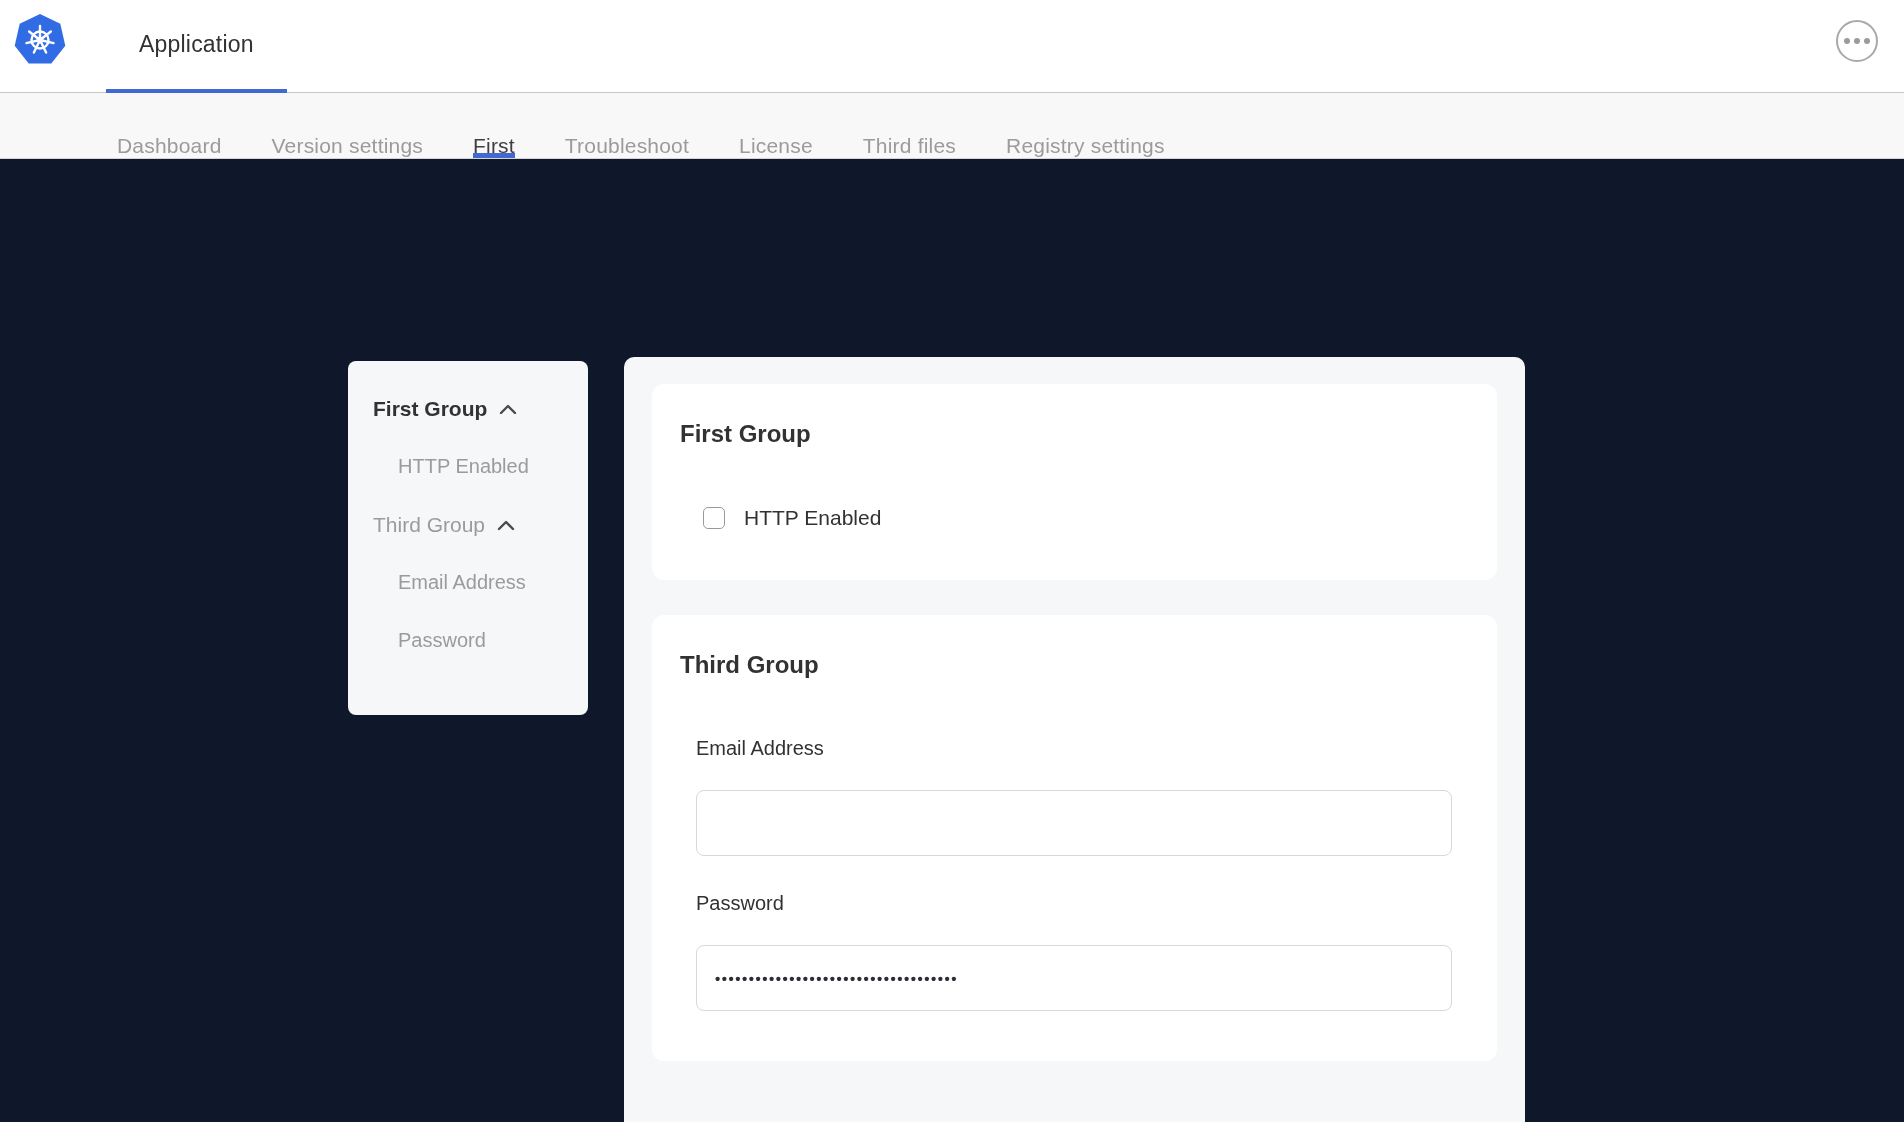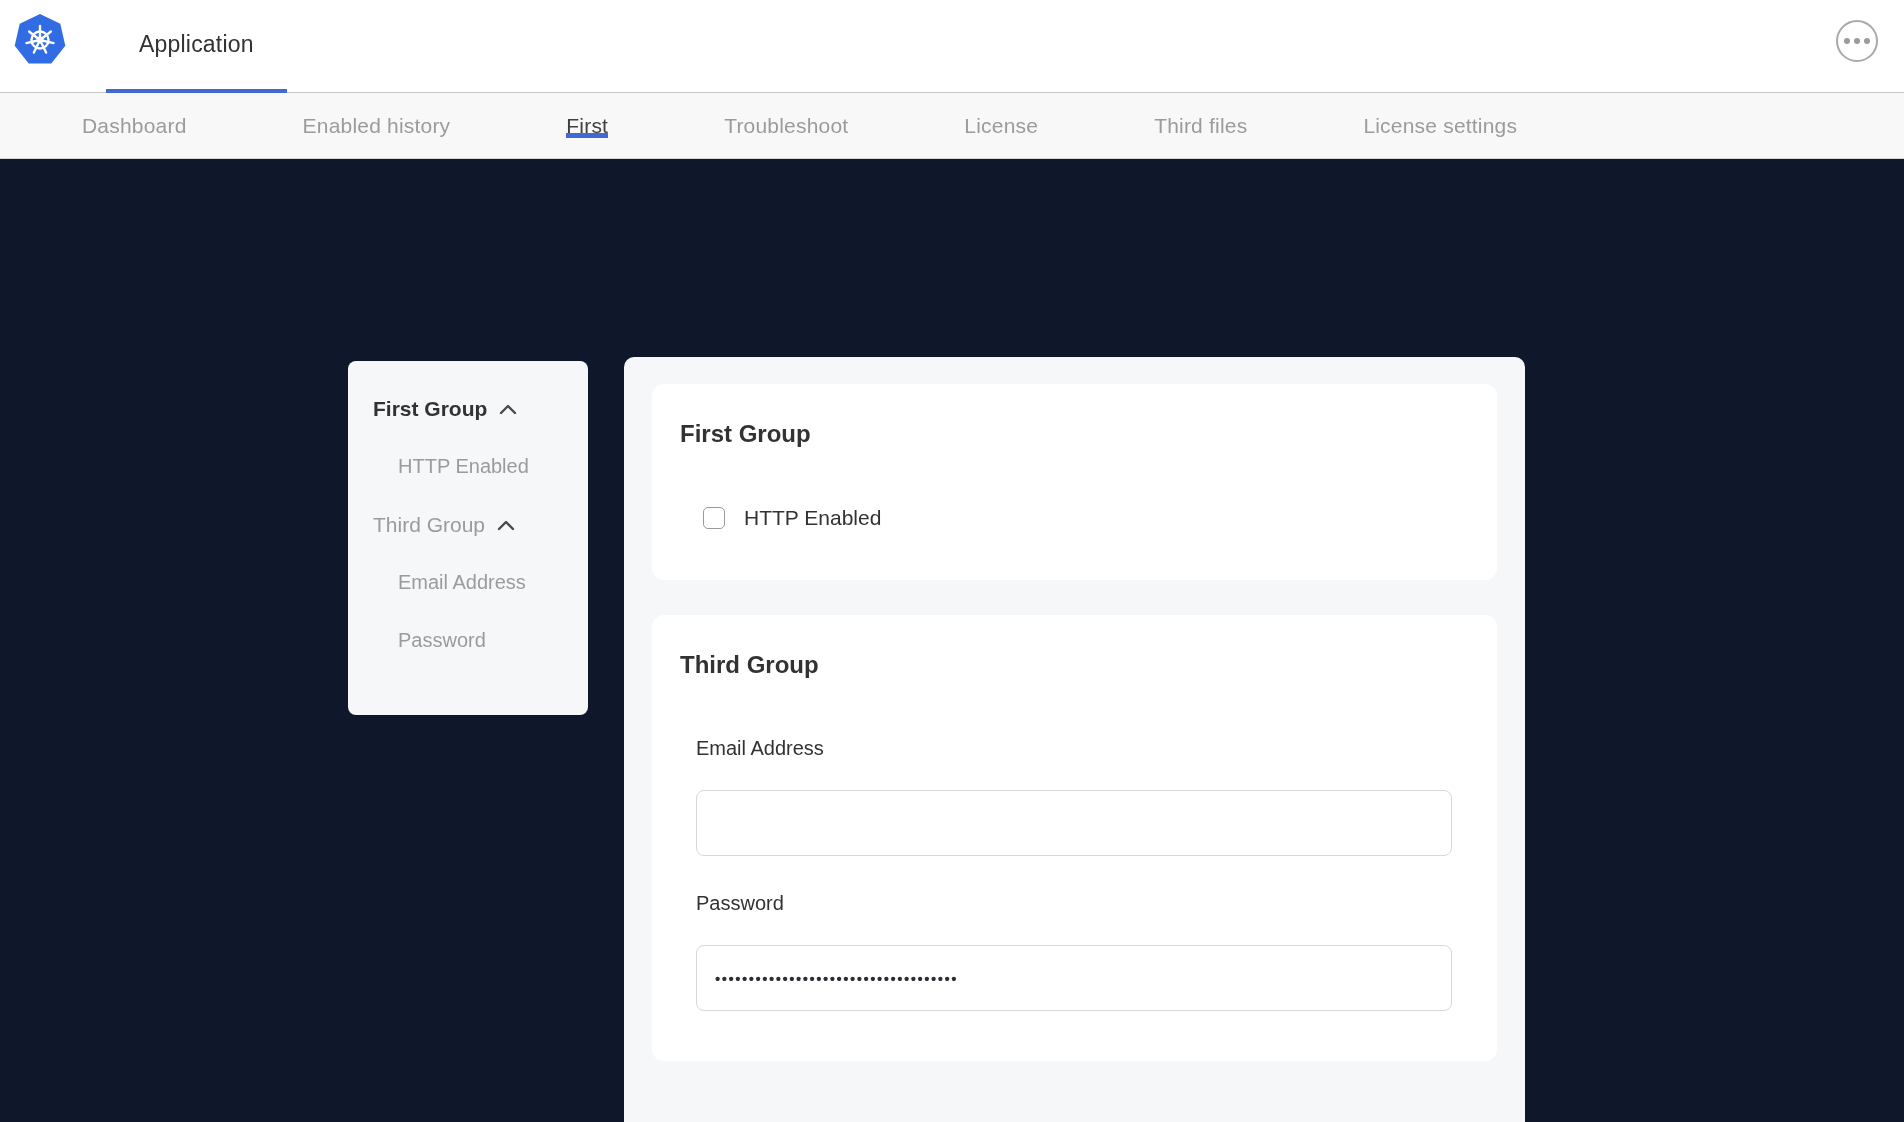--- a/index.html
+++ b/index.html
@@ -39,21 +39,21 @@
   .menu-btn{
     position:absolute;right:26px;top:20px;width:42px;height:42px;border-radius:50%;
     border:2px solid #a9a9a9;display:flex;align-items:center;justify-content:center;
     gap:4px;cursor:pointer;background:#fff;
   }
   .menu-btn i{width:6px;height:6px;border-radius:50%;background:#9b9b9b;display:block;}
 
   
   .subnav{
     height:66px;background:var(--nav-bg);border-bottom:1px solid var(--nav-border);
-    display:flex;align-items:center;padding-left:82px;gap:116px;
+    display:flex;align-items:flex-end;padding-left:117px;gap:50px;
   }
   .nav-item{
     display:flex;align-items:center;font-size:21px;letter-spacing:.2px;
     color:var(--gray-text);cursor:pointer;white-space:nowrap;
   }
   .nav-item.active{
     color:#3f3f3f;font-weight:500;
     box-shadow:inset 0 -5px 0 var(--accent);
   }
 
@@ -129,26 +129,26 @@
 
   <div class="menu-btn">
     <i></i>
       <i></i>
       <i></i>
   </div>
 </div>
 
 <div class="subnav" id="subnav">
     <div class="nav-item">Dashboard</div>
-    <div class="nav-item">Enabled history</div>
+    <div class="nav-item">Version settings</div>
     <div class="nav-item active">First</div>
     <div class="nav-item">Troubleshoot</div>
     <div class="nav-item">License</div>
     <div class="nav-item">Third files</div>
-    <div class="nav-item">License settings</div>
+    <div class="nav-item">Registry settings</div>
   </div>
 
 <div class="content">
 
   <div class="cfg-sidebar" id="cfgSidebar">
       <div class="cfg-group-row active">
         <span>First Group</span>
         <svg class="chev" width="18" height="11" viewBox="0 0 18 11">
           <polyline points="2,9 9,2 16,9" fill="none" stroke="#4a4a4a" stroke-width="2.4" stroke-linecap="round" stroke-linejoin="round"></polyline>
         </svg>

